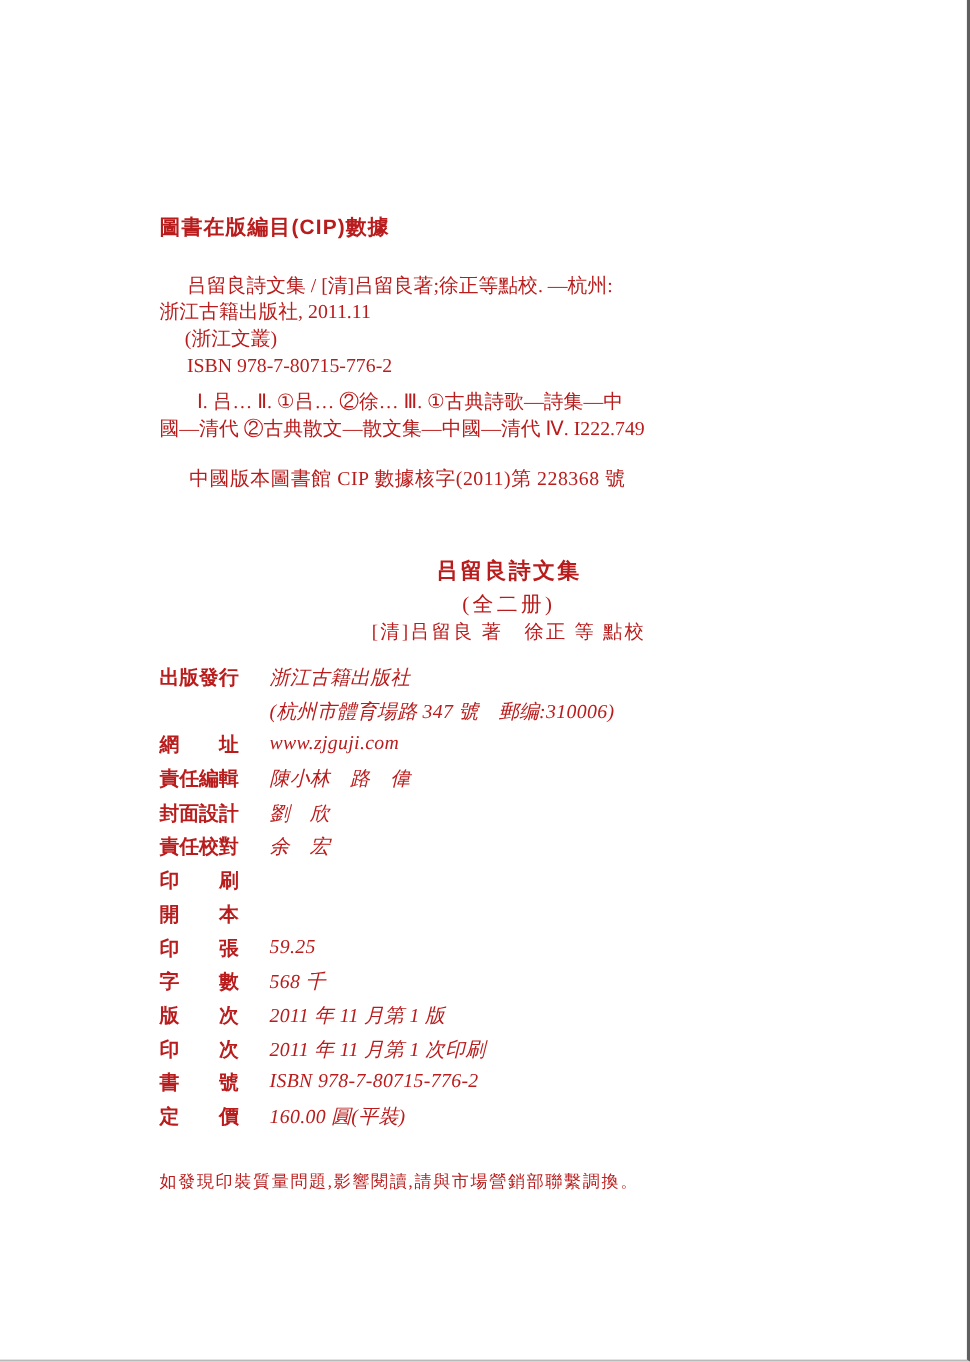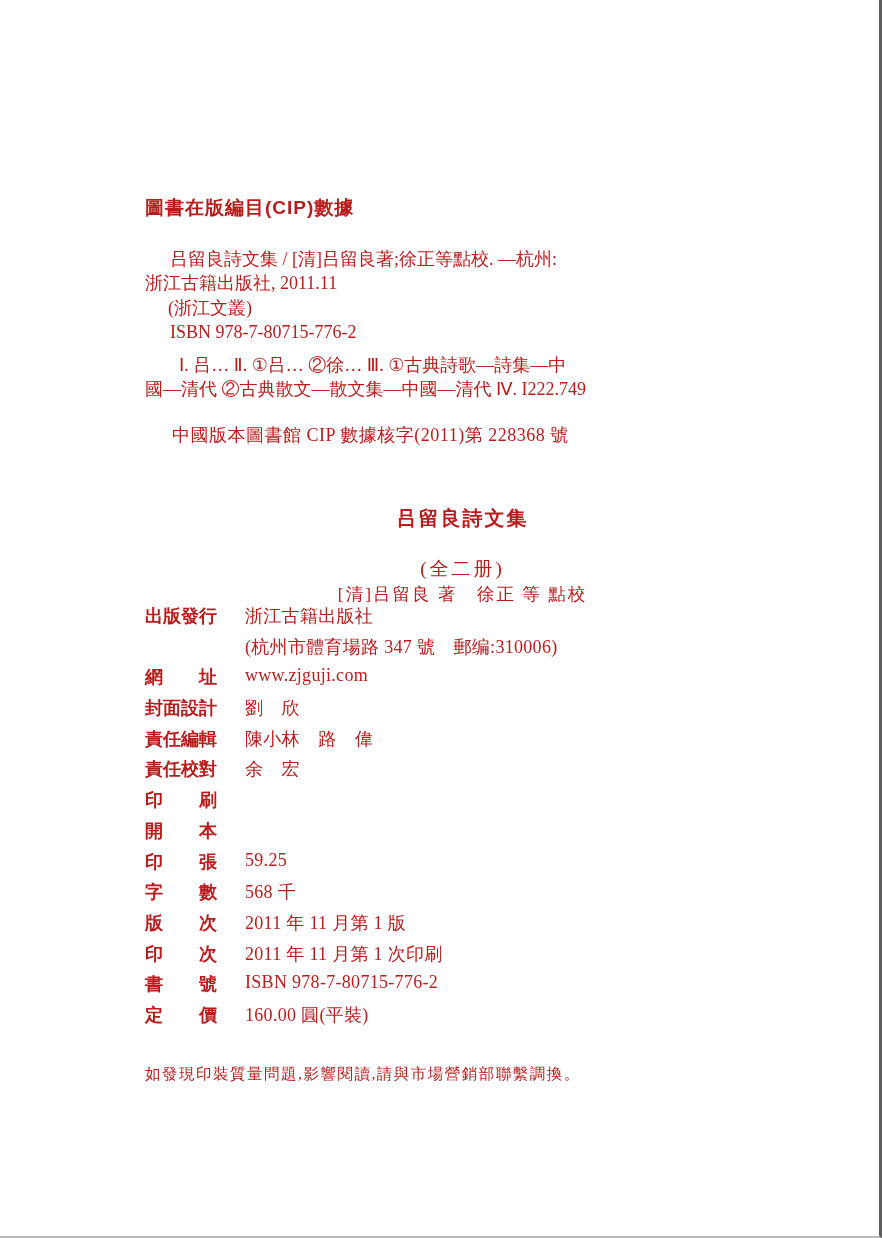--- a/index.html
+++ b/index.html
@@ -55,21 +55,21 @@
   .book-title {
     font-family: "Liberation Sans", sans-serif;
     font-weight: 700;
     font-size: 20px;
     letter-spacing: 2px;
     white-space: pre;
   }
   .book-subtitle {
     font-size: 19px;
     letter-spacing: 3px;
-    margin-top: 24px;
+    margin-top: 4px;
     white-space: pre;
   }
   .book-byline {
     font-size: 17.5px;
     letter-spacing: 2px;
     margin-top: 0;
     white-space: pre;
   }
 
   
@@ -89,20 +89,21 @@
     flex: 0 0 80px;
     font-family: "Liberation Sans", sans-serif;
     font-weight: 700;
     font-size: 18px;
     white-space: pre;
   }
   .cvalue {
     margin-left: 20px;
     white-space: pre;
     letter-spacing: 0.3px;
+    font-style: italic;
   }
   .note {
     position: absolute;
     left: 145px;
     top: 1064px;
     font-size: 15.5px;
     letter-spacing: 1.5px;
     white-space: pre;
   }
 </style>
@@ -137,26 +138,26 @@
     </div>
     <div class="crow">
       <span class="clabel"></span>
       <span class="cvalue">(杭州市體育場路 347 號　郵编:310006)</span>
     </div>
     <div class="crow">
       <span class="clabel">網　　址</span>
       <span class="cvalue">www.zjguji.com</span>
     </div>
     <div class="crow">
+      <span class="clabel">責任編輯</span>
+      <span class="cvalue">陳小林　路　偉</span>
+    </div>
+    <div class="crow">
       <span class="clabel">封面設計</span>
       <span class="cvalue">劉　欣</span>
-    </div>
-    <div class="crow">
-      <span class="clabel">責任編輯</span>
-      <span class="cvalue">陳小林　路　偉</span>
     </div>
     <div class="crow">
       <span class="clabel">責任校對</span>
       <span class="cvalue">余　宏</span>
     </div>
     <div class="crow">
       <span class="clabel">印　　刷</span>
     </div>
     <div class="crow">
       <span class="clabel">開　　本</span>

